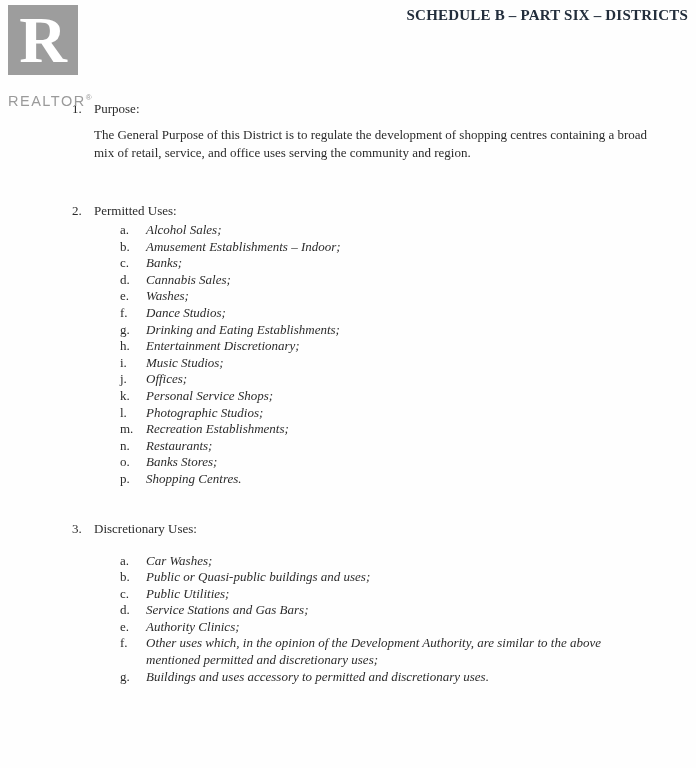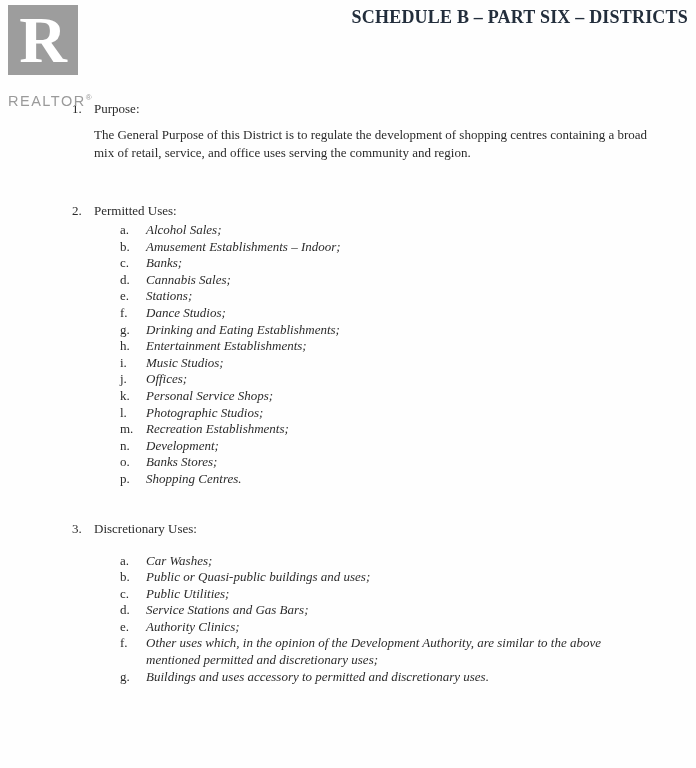--- a/index.html
+++ b/index.html
@@ -15,21 +15,21 @@
     overflow: hidden;
     font-family: "Liberation Serif", serif;
     color: #2b2b2b;
   }
   
   .schedule-header {
     position: absolute;
     top: 7px;
     right: 8px;
     font-weight: 700;
-    font-size: 18px;
+    font-size: 15px;
     letter-spacing: 0.2px;
     color: #232e3c;
   }
   
   .logo {
     position: absolute;
     top: 5px;
     left: 8px;
     z-index: 1;
   }
@@ -149,33 +149,33 @@
         <div class="use-item">
           <span class="item-letter">c.</span>
           <span class="item-text">Banks;</span>
         </div>
         <div class="use-item">
           <span class="item-letter">d.</span>
           <span class="item-text">Cannabis Sales;</span>
         </div>
         <div class="use-item">
           <span class="item-letter">e.</span>
-          <span class="item-text">Stations;</span>
+          <span class="item-text">Washes;</span>
         </div>
         <div class="use-item">
           <span class="item-letter">f.</span>
           <span class="item-text">Dance Studios;</span>
         </div>
         <div class="use-item">
           <span class="item-letter">g.</span>
           <span class="item-text">Drinking and Eating Establishments;</span>
         </div>
         <div class="use-item">
           <span class="item-letter">h.</span>
-          <span class="item-text">Entertainment Establishments;</span>
+          <span class="item-text">Entertainment Discretionary;</span>
         </div>
         <div class="use-item">
           <span class="item-letter">i.</span>
           <span class="item-text">Music Studios;</span>
         </div>
         <div class="use-item">
           <span class="item-letter">j.</span>
           <span class="item-text">Offices;</span>
         </div>
         <div class="use-item">
@@ -185,21 +185,21 @@
         <div class="use-item">
           <span class="item-letter">l.</span>
           <span class="item-text">Photographic Studios;</span>
         </div>
         <div class="use-item">
           <span class="item-letter">m.</span>
           <span class="item-text">Recreation Establishments;</span>
         </div>
         <div class="use-item">
           <span class="item-letter">n.</span>
-          <span class="item-text">Development;</span>
+          <span class="item-text">Restaurants;</span>
         </div>
         <div class="use-item">
           <span class="item-letter">o.</span>
           <span class="item-text">Banks Stores;</span>
         </div>
         <div class="use-item">
           <span class="item-letter">p.</span>
           <span class="item-text">Shopping Centres.</span>
         </div>
       </div>

